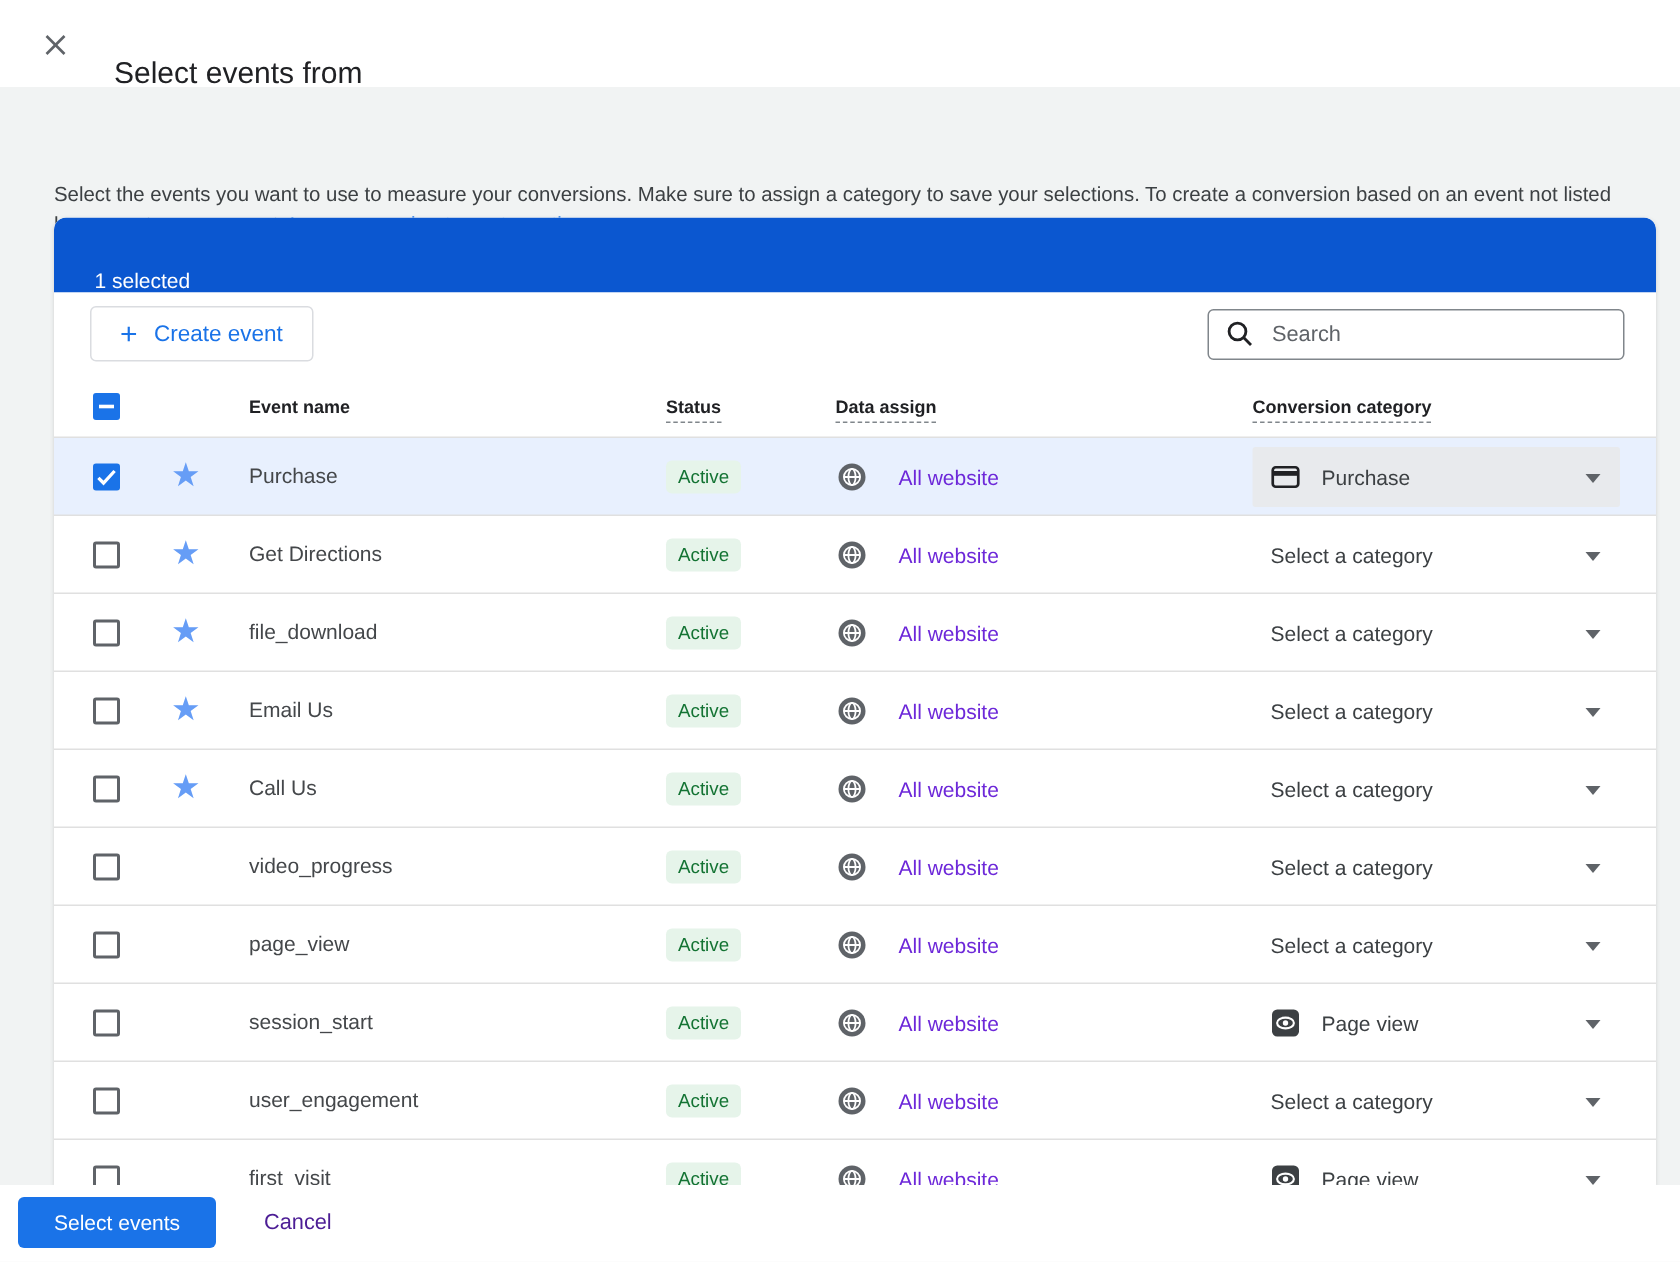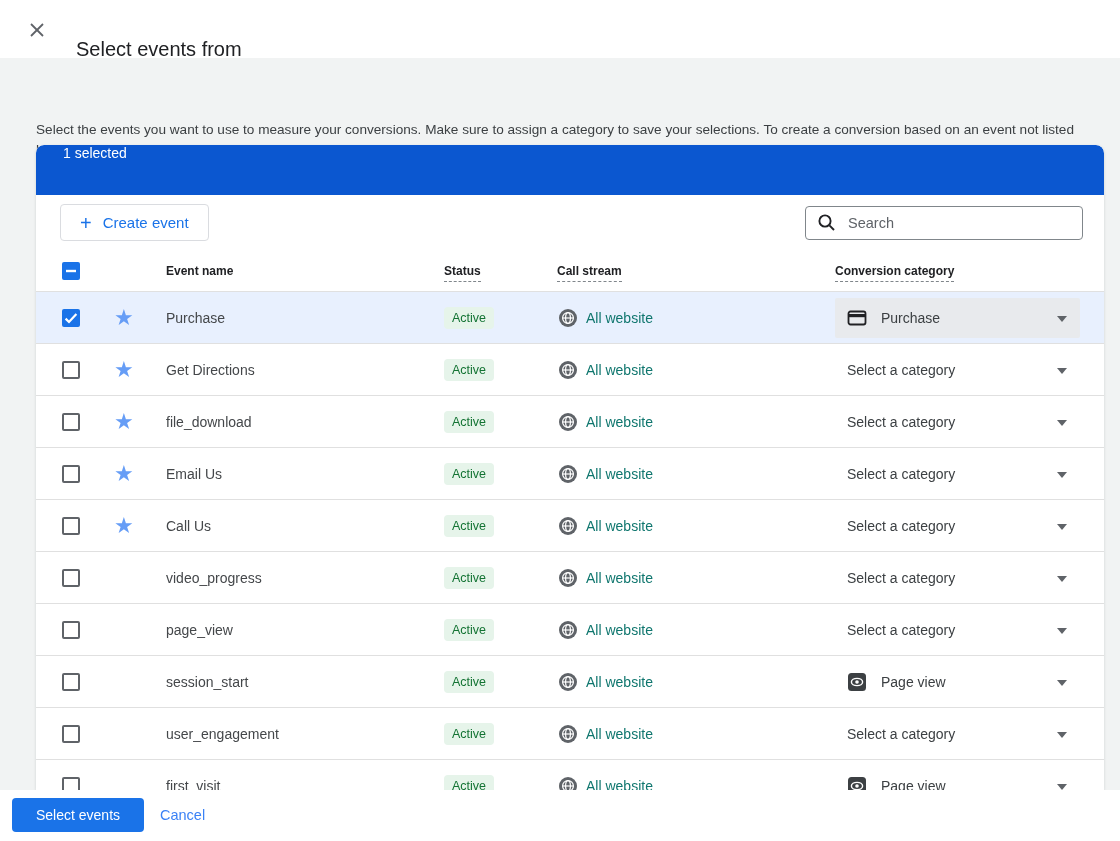--- a/index.html
+++ b/index.html
@@ -12,21 +12,21 @@
   .dlg-title { position:absolute; left:76px; top:0; height:58px; line-height:58px; font-size:20px; font-weight:400; color:#202124;margin-top:20px; }
 
   
   .body-bg { position:absolute; top:58px; left:0; width:1120px; height:783px; background:#f1f3f3; }
   .intro { position:absolute; left:36px; top:29px; width:1050px; font-size:13.6px; line-height:20px; color:#3c4043;margin-top:33px; }
   .intro a { color:#1a73e8; text-decoration:underline; cursor:pointer; }
 
   
   .card { position:absolute; left:36px; top:87px; width:1068px; height:645px; background:#fff;
     border-radius:8px 8px 0 0; box-shadow:0 1px 3px rgba(60,64,67,.18); overflow:hidden; }
-  .selection-bar { height:50px; background:#0b57d0; border-radius:8px 8px 0 0; display:flex; align-items:flex-start;
+  .selection-bar { height:50px; background:#0b57d0; border-radius:8px 8px 0 0; display:flex; align-items:flex-end;
     padding-left:27px; color:#fff; font-size:14px; }
 
   .toolbar { height:55px; display:flex; align-items:center; justify-content:space-between; padding:0 21px 0 24px; background:#fff; }
   .create-btn { display:flex; align-items:center; gap:11px; height:37px; padding:0 19px; background:#fff;
     border:1px solid #dadce0; border-radius:4px; color:#1a73e8; font-size:15px; font-weight:500; cursor:pointer;
     font-family:inherit; }
   .plus { font-size:20px; font-weight:400; line-height:1; }
   .search-box { display:flex; align-items:center; gap:12px; width:278px; height:34px; border:1px solid #80868b;
     border-radius:4px; padding:0 11px; background:#fff;margin-left:26px; }
   .search-box input { border:none; outline:none; flex:1; font-size:14.5px; color:#202124; font-family:inherit; background:transparent; }
@@ -44,38 +44,38 @@
   .checkbox.unchecked { border:2px solid #5f6368; background:#fff; }
   .checkbox.checked, .checkbox.indeterminate { background:#1a73e8; }
   .checkbox svg { position:absolute; left:0; top:0; }
 
   .star { font-family:"DejaVu Sans",sans-serif; font-size:22px; color:#669df6; margin-left:12px; cursor:pointer; line-height:1; }
   .ev-name { font-size:14px; color:#44474a; }
 
   .status-badge { display:inline-block; font-size:12.5px; color:#137333; background:#e6f4ea; padding:4px 8px;
     border-radius:4px; justify-self:start; }
 
-  .stream-cell { display:flex; align-items:center; gap:7px; font-size:14px; color:#0f766e; }
+  .stream-cell { display:flex; align-items:center; gap:20px; font-size:14px; color:#6d28d9; }
 
   .cat-select { position:relative; display:flex; align-items:center; height:40px; border-radius:2px; cursor:pointer; padding-left:12px; }
   .t-row.selected .cat-select { background:#e8eaed; }
   .cat-label { font-size:14px; color:#3c4043; margin-left:14px; }
   .cat-select.noicon .cat-label { margin-left:0; }
   .cat-icon { width:20px; height:20px; display:none; }
   .cat-select.show-card .card-ic { display:block; }
   .cat-select.show-eye .eye-ic { display:block; }
   .caret { position:absolute; right:13px; top:50%; margin-top:-2px; width:0; height:0;
     border-left:5px solid transparent; border-right:5px solid transparent; border-top:6px solid #5f6368; }
 
   
   .footer-bar { position:absolute; left:0; bottom:0; width:1120px; height:51px; background:#fff; z-index:10; }
   .submit-btn { position:absolute; left:12px; top:8px; height:34px; padding:0 24px; background:#1a73e8; color:#fff;
     border:none; border-radius:4px; font-size:14px; font-weight:500; cursor:pointer; font-family:inherit; }
-  .cancel-btn { position:absolute; left:160px; top:8px; height:34px; background:transparent; border:none;
-    color:#3b82f6; font-size:14.5px; font-weight:500; cursor:pointer; font-family:inherit; }
+  .cancel-btn { position:absolute; left:176px; top:8px; height:34px; background:transparent; border:none;
+    color:#4c1d95; font-size:14.5px; font-weight:500; cursor:pointer; font-family:inherit; }
 </style>
 </head>
 <body>
 
 <div class="dlg-header">
   <button class="close-btn">
     <svg width="20" height="20" viewBox="0 0 20 20">
       <line x1="4" y1="4" x2="16" y2="16" stroke="#5f6368" stroke-width="1.8"></line>
       <line x1="16" y1="4" x2="4" y2="16" stroke="#5f6368" stroke-width="1.8"></line>
     </svg>
@@ -109,21 +109,21 @@
       <div>
           <div class="checkbox indeterminate">
         <svg width="18" height="18" viewBox="0 0 18 18">
           <rect x="4" y="7.8" width="10" height="2.4" fill="#fff"></rect>
         </svg>
       </div>
         </div>
       <div></div>
       <div><span>Event name</span></div>
       <div><span class="dashed">Status</span></div>
-      <div><span class="dashed">Call stream</span></div>
+      <div><span class="dashed">Data assign</span></div>
       <div><span class="dashed">Conversion category</span></div>
     </div>
 
     <div id="tbody">
         <div class="grid-row t-row selected">
     <div>
             <div class="checkbox checked">
       <svg class="check" width="18" height="18" viewBox="0 0 18 18">
         <path d="M3.6 9.6l3.4 3.4 7.4-8" stroke="#fff" stroke-width="2.2" fill="none"></path>
       </svg>

